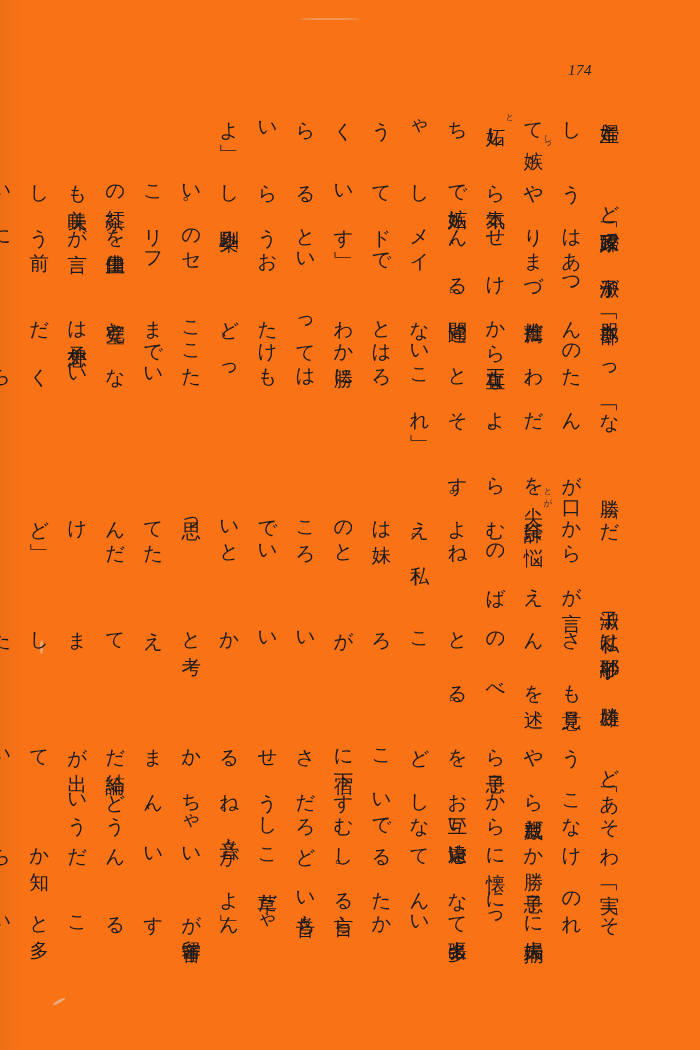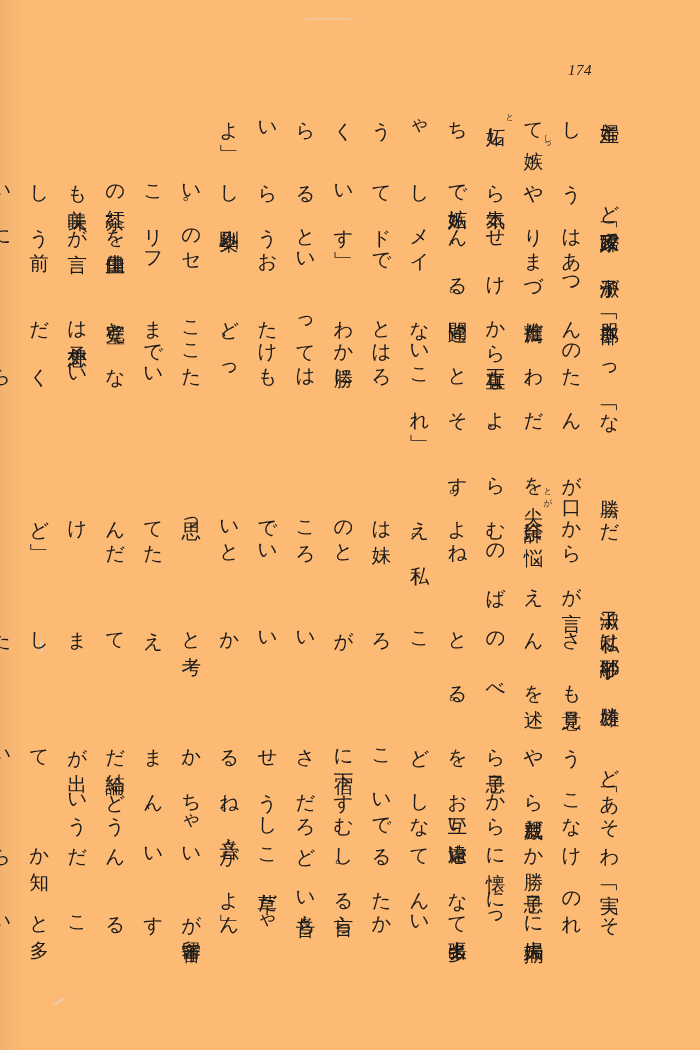--- a/index.html
+++ b/index.html
@@ -11,21 +11,21 @@
     width: 700px;
     height: 1050px;
     font-family: "Liberation Serif", "DejaVu Serif", serif;
     color: #1a1a1a;
     position: relative;
     overflow: hidden;
   }
   .page {
     position: absolute;
     inset: 0;
-    background: #fdba74;
+    background: #f97316;
   }
   
   .page-number {
     position: absolute;
     top: 62px;
     right: 108px;
     font-size: 15px;
     font-style: italic;
     letter-spacing: 0.5px;
     color: #222;

